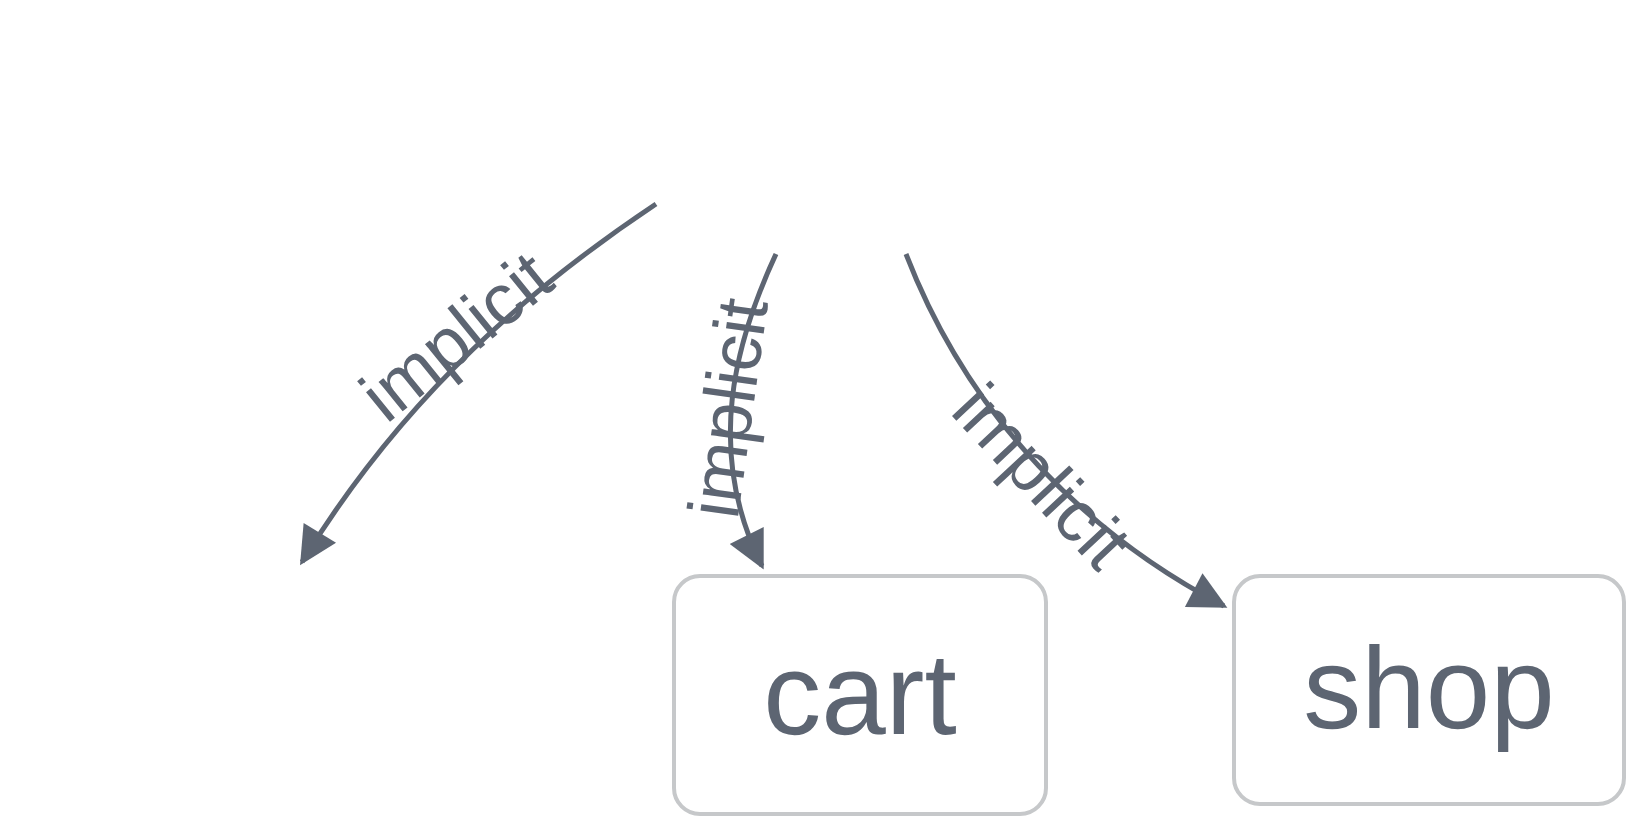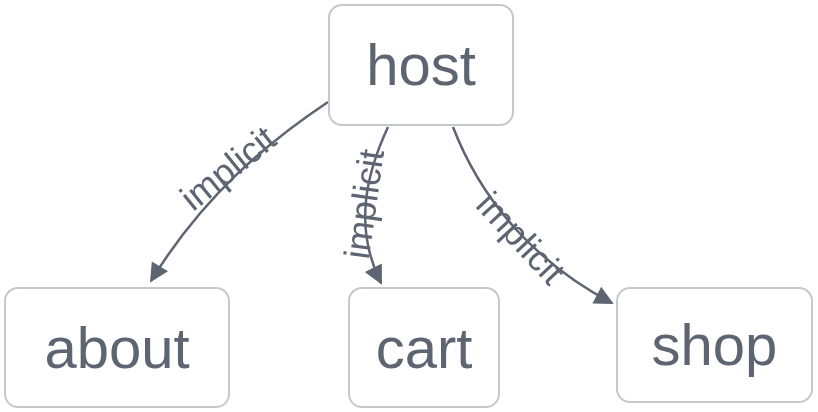--- a/index.html
+++ b/index.html
@@ -45,21 +45,21 @@
     justify-content: center;
   }
   .node-label {
     font-size: 58px;
     color: #5d6572;
     line-height: 1;
     white-space: nowrap;
   }
   .node-host  { left: 328px; top: 4px;   width: 186px; height: 122px; }
   .node-about { left: 4px;   top: 287px; width: 226px; height: 121px; }
-  .node-cart  { left: 348px; top: 287px; width: 152px; height: 121px; }
+  .node-cart  { left: 336px; top: 287px; width: 188px; height: 121px; }
   .node-shop  { left: 616px; top: 287px; width: 197px; height: 116px; }
 </style>
 </head>
 <body>
 
 <div class="diagram">
 
   <svg class="edge-layer" viewBox="0 0 818 412" xmlns="http://www.w3.org/2000/svg">
     <defs>
       <marker id="arrowhead" viewBox="0 0 10 10" refX="9" refY="5" markerWidth="22" markerHeight="19" markerUnits="userSpaceOnUse" orient="auto">
@@ -69,27 +69,21 @@
 
     <path class="edge-path" d="M 328 102 C 268 142, 203 196, 151 281" marker-end="url(#arrowhead)"></path>
     <path class="edge-path" d="M 388 127 C 368 170, 352 225, 381 283" marker-end="url(#arrowhead)"></path>
     <path class="edge-path" d="M 453 127 C 485 210, 545 268, 612 303" marker-end="url(#arrowhead)"></path>
 
     <text class="edge-label" transform="translate(228 168) rotate(-39)">implicit</text>
     <text class="edge-label" transform="translate(364 204) rotate(-82)">implicit</text>
     <text class="edge-label" transform="translate(521 238) rotate(47)">implicit</text>
   </svg>
 
-  <div class="node node-host">
-    <span class="node-label">host</span>
-  </div>
 
-  <div class="node node-about">
-    <span class="node-label">about</span>
-  </div>
 
   <div class="node node-cart">
     <span class="node-label">cart</span>
   </div>
 
   <div class="node node-shop">
     <span class="node-label">shop</span>
   </div>
 
 </div>

